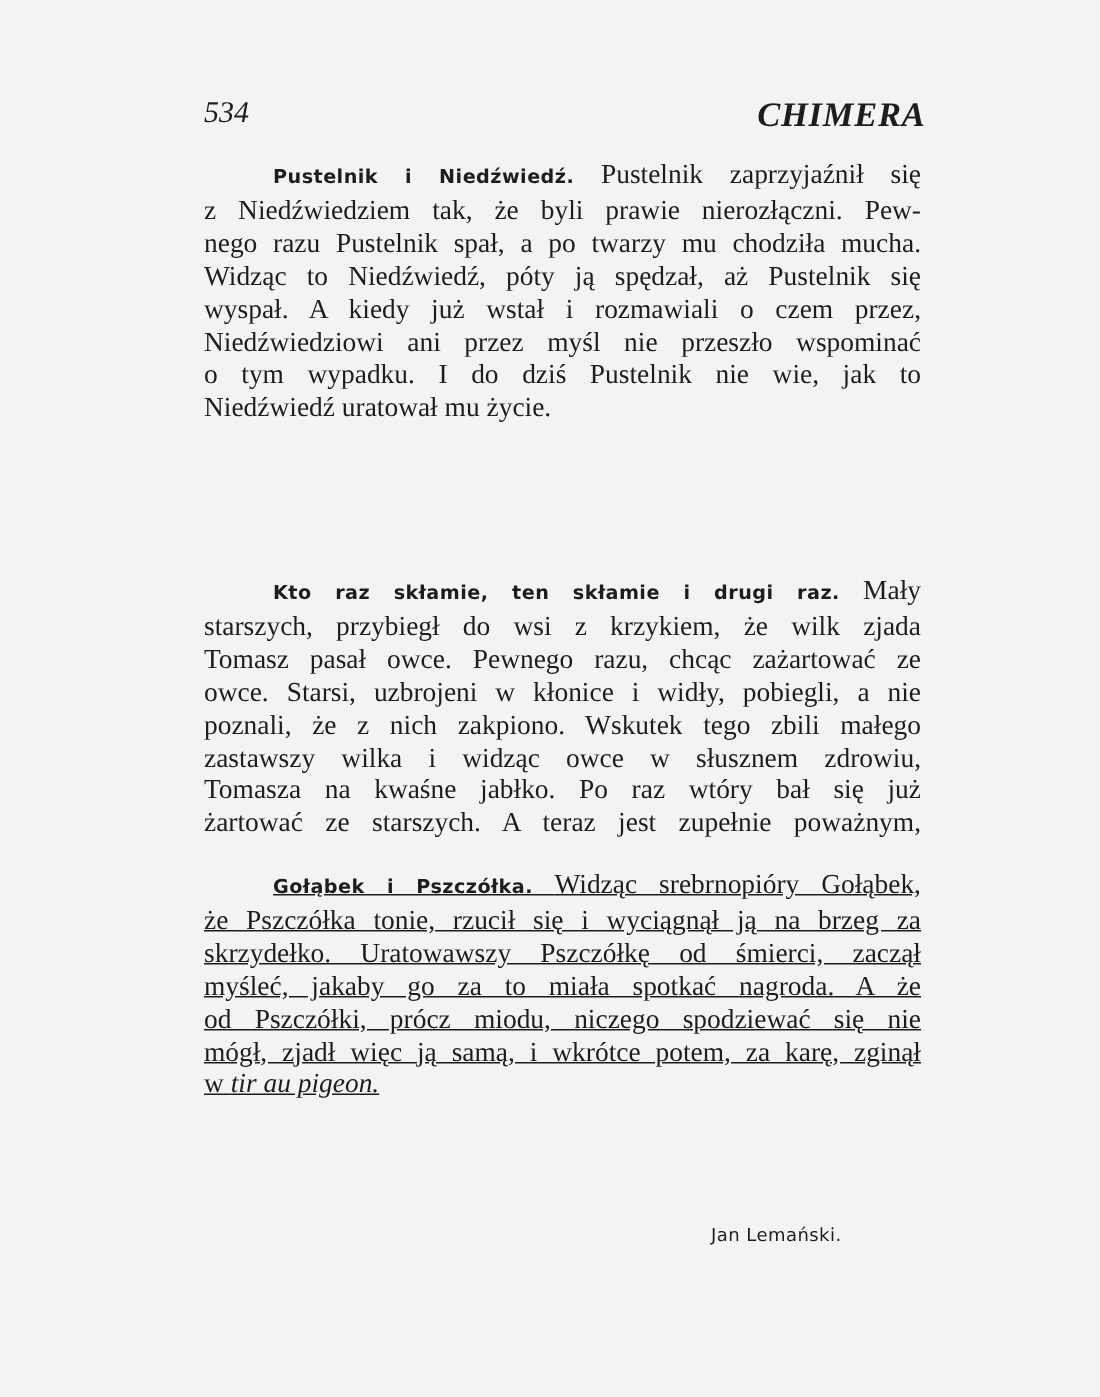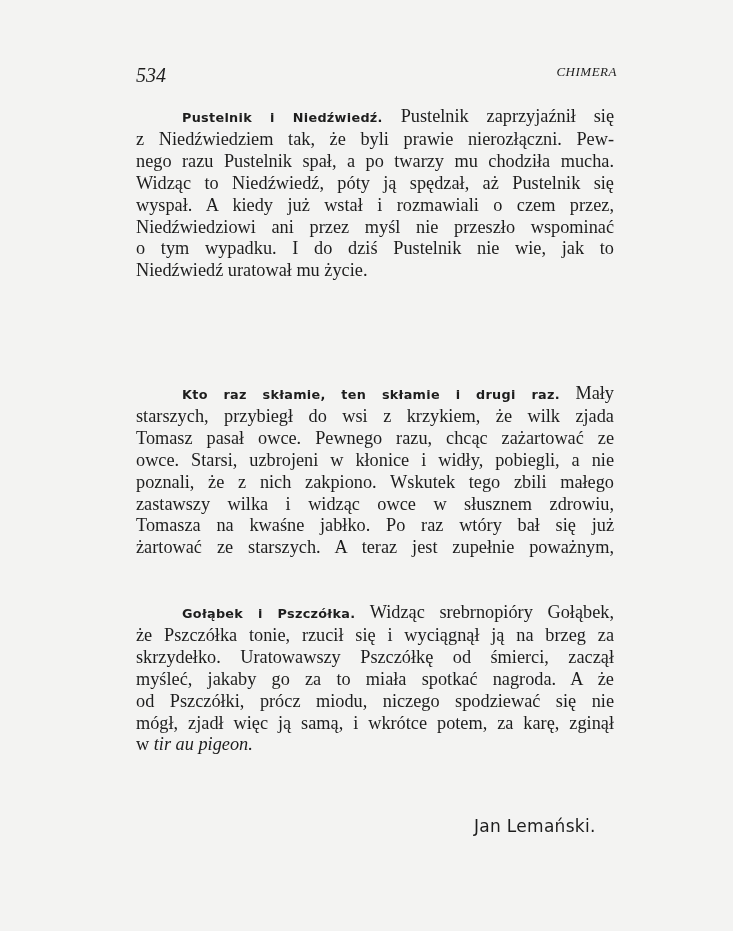--- a/index.html
+++ b/index.html
@@ -16,42 +16,42 @@
     position: absolute; left: 135px; top: 64px; width: 482px; height: 26px;
   }
   .page-number {
     position: absolute; left: 1px; top: 0;
     font-family: "Liberation Serif", serif; font-style: italic;
     font-size: 20px;
   }
   .journal-title {
     position: absolute; right: 0; top: 0;
     font-family: "Liberation Serif", serif; font-style: italic;
-    font-size: 13px; letter-spacing: 0.5px;
+    font-size: 23px; letter-spacing: 0.5px; font-weight: bold;
   }
   .fable {
     position: absolute; left: 136px; width: 478px;
     font-family: "Liberation Serif", serif;
     font-size: 18.3px;
     line-height: 21.9px;
     text-align: justify;
   }
   .fable .title {
     font-family: "DejaVu Sans", sans-serif;
     font-weight: bold;
     font-size: 12.8px;
     letter-spacing: 0.3px;
   }
   .fable-1 { top: 106px; }
   .fable-2 { top: 335px; margin-top: 48px; }
-  .fable-3 { top: 602px; }
+  .fable-3 { top: 579px; text-decoration: underline; }
   .signature {
     position: absolute; left: 474px; top: 816px;
     font-family: "DejaVu Sans", sans-serif;
-    font-size: 17px; letter-spacing: 0.3px;
+    font-size: 12px; letter-spacing: 0.3px;
   }
   .italic { font-style: italic; }
   .line { display: block; text-align: justify; text-align-last: justify; }
   .line.last { text-align-last: left; }
 </style>
 </head>
 <body>
 
 <div class="page">
 

